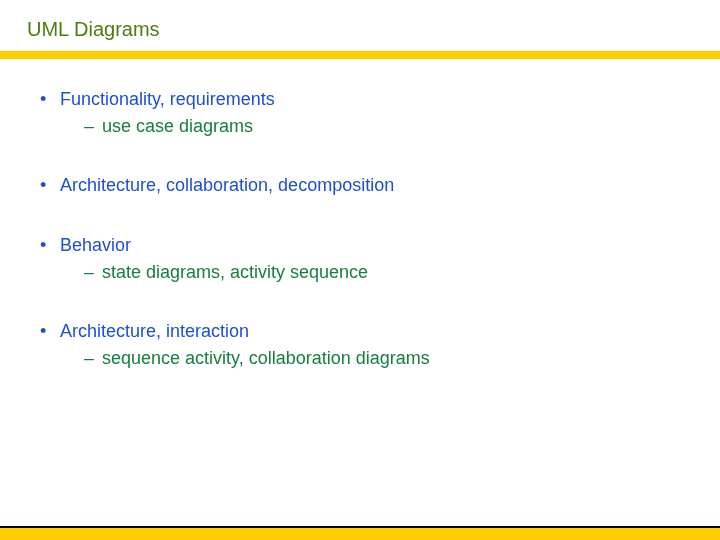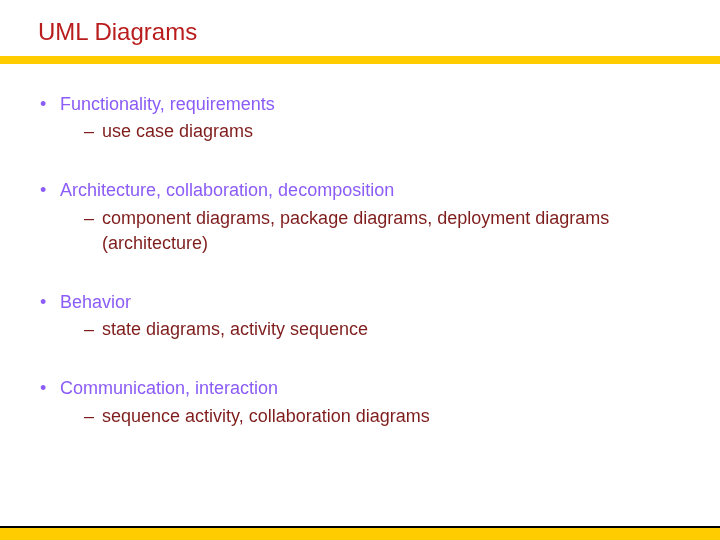--- a/index.html
+++ b/index.html
@@ -13,24 +13,24 @@
       background: #ffffff;
       font-family: Arial, Helvetica, sans-serif;
       position: relative;
     }
     .slide {
       width: 100%;
       height: 100%;
       padding: 0;
     }
     .title {
-      font-size: 24px;
+      font-size: 20px;
       font-weight: normal;
-      color: #b91c1c;
-      padding: 18px 0 10px 38px;
+      color: #4d7c0f;
+      padding: 18px 0 10px 27px;
     }
     .divider-top {
       height: 8px;
       background: #FFCC00;
       width: 100%;
     }
     .divider-bottom {
       height: 12px;
       background: #FFCC00;
       width: 100%;
@@ -47,35 +47,35 @@
       left: 0;
     }
     .content {
       padding: 28px 40px 0 40px;
     }
     .bullet-group {
       margin-bottom: 34px;
     }
     .bullet-main {
       font-size: 18px;
-      color: #8b5cf6;
+      color: #1d4ed8;
       padding-left: 20px;
       position: relative;
       line-height: 1.4;
     }
     .bullet-main::before {
       content: "•";
       position: absolute;
       left: 0;
       top: 0;
       font-size: 18px;
     }
     .bullet-sub {
       font-size: 18px;
-      color: #7f1d1d;
+      color: #15803d;
       padding-left: 62px;
       position: relative;
       line-height: 1.4;
       margin-top: 2px;
     }
     .bullet-sub::before {
       content: "–";
       position: absolute;
       left: 44px;
       top: 0;
@@ -90,30 +90,29 @@
 
   <div class="content">
 
     <div class="bullet-group">
       <div class="bullet-main">Functionality, requirements</div>
       <div class="bullet-sub">use case diagrams</div>
     </div>
 
     <div class="bullet-group">
       <div class="bullet-main">Architecture, collaboration, decomposition</div>
-      <div class="bullet-sub">component diagrams, package diagrams, deployment diagrams (architecture)</div>
     </div>
 
     <div class="bullet-group">
       <div class="bullet-main">Behavior</div>
       <div class="bullet-sub">state diagrams, activity sequence</div>
     </div>
 
     <div class="bullet-group">
-      <div class="bullet-main">Communication, interaction</div>
+      <div class="bullet-main">Architecture, interaction</div>
       <div class="bullet-sub">sequence activity, collaboration diagrams</div>
     </div>
 
   </div>
 
   <div class="divider-bottom-line"></div>
   <div class="divider-bottom"></div>
 </div>
 
 </body></html>

